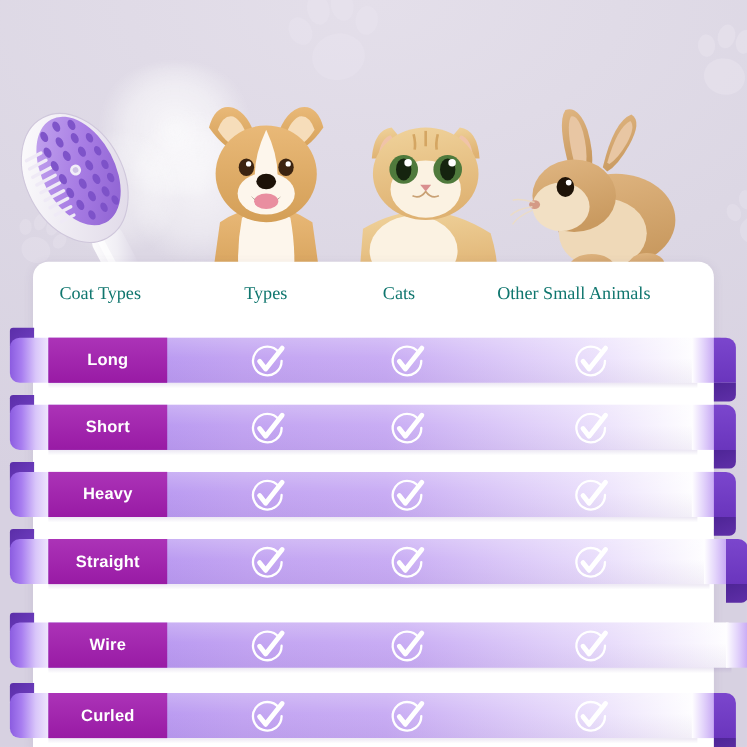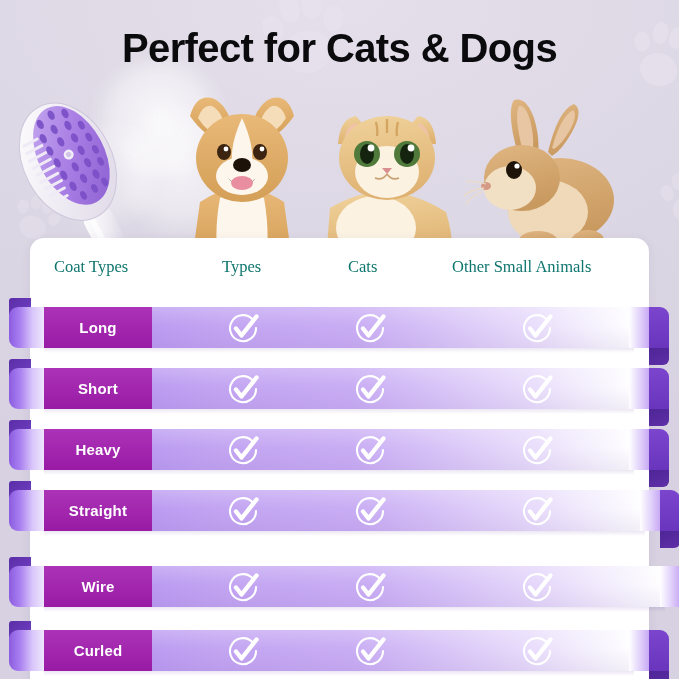--- a/index.html
+++ b/index.html
@@ -184,21 +184,20 @@
       <ellipse cx="59" cy="21" rx="10" ry="14"></ellipse>
       <ellipse cx="78" cy="39" rx="10" ry="13" transform="rotate(18 78 39)"></ellipse>
     </g>
       </svg>
   </div>
 
   <div class="mist" style="left:84px;top:58px;width:150px;height:120px;opacity:.85;"></div>
   <div class="mist" style="left:120px;top:96px;width:120px;height:150px;opacity:.7;"></div>
   <div class="mist" style="left:46px;top:120px;width:120px;height:110px;opacity:.5;"></div>
 
-  <div class="title">Perfect for Cats &amp; Dogs</div>
 
   <div class="animal" style="left:6px;top:92px;width:150px;height:170px;">
     <svg width="150" height="170" viewBox="0 0 150 170">
       <defs>
         <linearGradient id="handleG" x1="0" y1="0" x2="1" y2="1">
           <stop offset="0" stop-color="#ffffff"></stop>
             <stop offset=".5" stop-color="#f0eef4"></stop>
             <stop offset="1" stop-color="#d3ccde"></stop>
         </linearGradient>
         <linearGradient id="headG" x1="0" y1="0" x2="1" y2="1">

